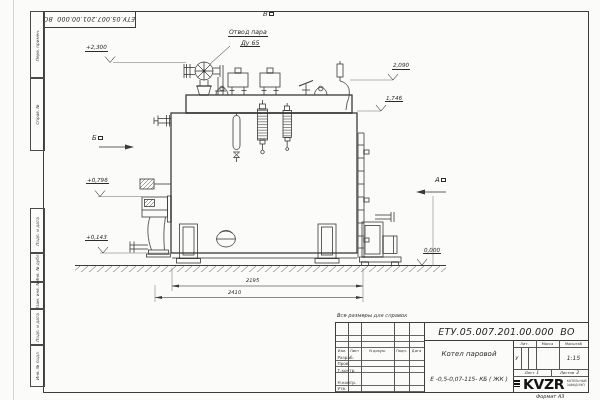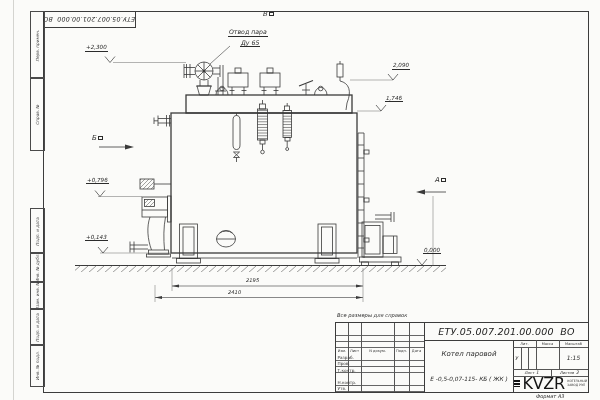--- a/index.html
+++ b/index.html
@@ -28,21 +28,21 @@
   .doccell{font-size:9.5px;font-style:italic;white-space:pre;letter-spacing:.2px;color:#222}
   .namecell{flex-direction:column;gap:18px;font-style:italic}
   .nm1{font-size:7px}.nm2{font-size:5.8px;white-space:pre}
   .litval{font-size:5px;font-style:italic}
   .scaleval{font-size:6px;font-style:italic}
   .shrow{gap:2px;font-style:italic}
   .shl{font-size:3.8px}.shv{font-size:4.6px}
   .logocell{gap:2.5px}
   .bars{display:flex;flex-direction:column;gap:1px}
   .bars i{width:6px;height:1.6px;background:#141414;display:block}
-  .kvzr{font-weight:normal;font-size:16px;letter-spacing:-.3px;color:#141414}
+  .kvzr{font-weight:bold;font-size:14px;letter-spacing:-.3px;color:#141414}
   .logosub{display:flex;flex-direction:column;font-size:3px;line-height:1.25;color:#333;text-align:left}
 </style>
 </head>
 <body>
 
 <div id="sheet">
 
   <div class="abs paper-edge"></div>
   <div class="abs frame"></div>
 

